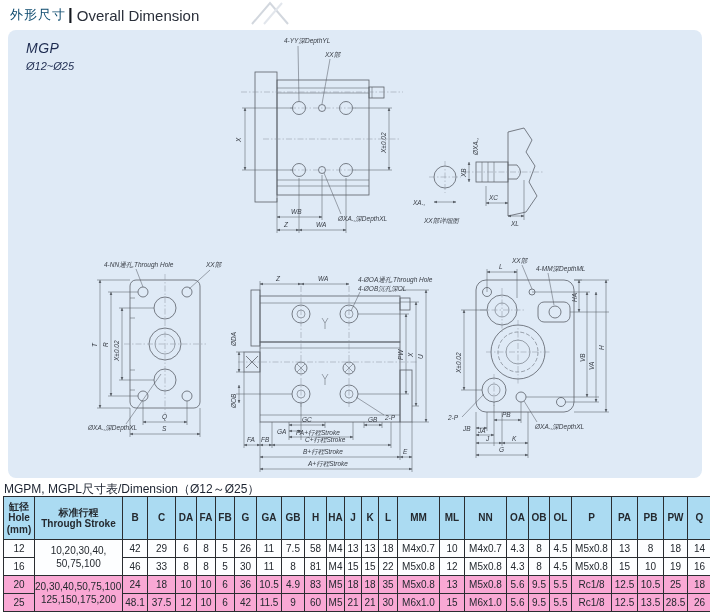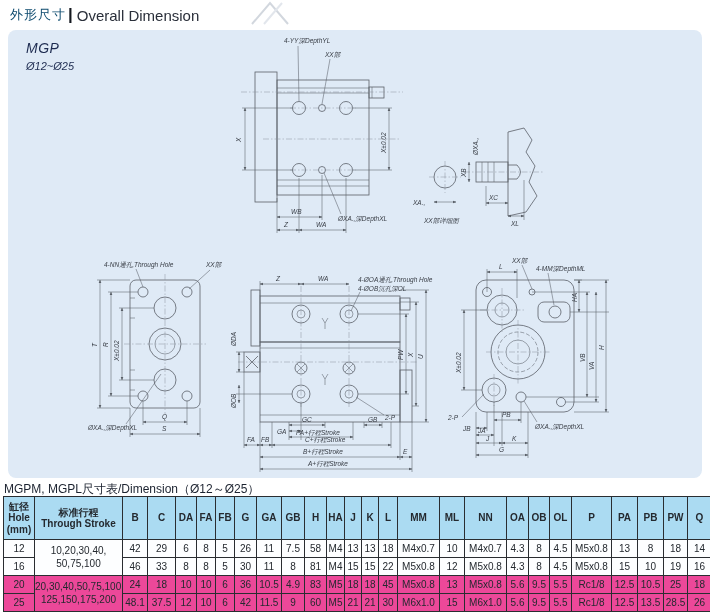--- a/index.html
+++ b/index.html
@@ -26,21 +26,21 @@
   svg.draw text{font-family:"Liberation Sans","DejaVu Sans",sans-serif;font-size:6.5px;fill:#383d45;}
 
   
   .tbl-title{position:absolute;left:4px;top:481px;font-size:12px;font-weight:normal;color:#1c2330;}
   table.dim{position:absolute;left:3px;top:496px;width:704px;border-collapse:collapse;table-layout:fixed;
             font-size:10px;text-align:center;}
   table.dim th,table.dim td{border:1px solid #2a2d31;padding:0;vertical-align:middle;line-height:1.15;
             overflow:hidden;white-space:nowrap;}
   table.dim thead th{background:#abdbf2;height:42px;font-size:10px;font-weight:bold;color:#24292f;}
   table.dim tbody td{height:17px;background:#fdfeff;}
-  table.dim tbody tr.hl td{background:#ec4899;}
+  table.dim tbody tr.hl td{background:#f9a8d4;}
   table.dim td.stroke div{line-height:1.25;}
 </style>
 </head>
 <body>
 
 <div class="page-header">
   <span class="title-zh">外形尺寸</span>
   <span class="title-sep">|</span>
   <span class="title-en">Overall Dimension</span>
 </div>
@@ -497,21 +497,21 @@
         <td>10</td>
         <td>10</td>
         <td>6</td>
         <td>36</td>
         <td>10.5</td>
         <td>4.9</td>
         <td>83</td>
         <td>M5</td>
         <td>18</td>
         <td>18</td>
-        <td>45</td>
+        <td>35</td>
         <td>M5x0.8</td>
         <td>13</td>
         <td>M5x0.8</td>
         <td>5.6</td>
         <td>9.5</td>
         <td>5.5</td>
         <td>Rc1/8</td>
         <td>12.5</td>
         <td>10.5</td>
         <td>25</td>

